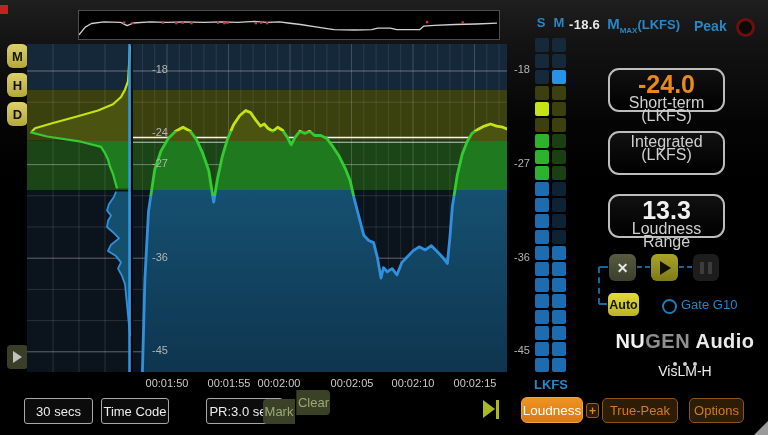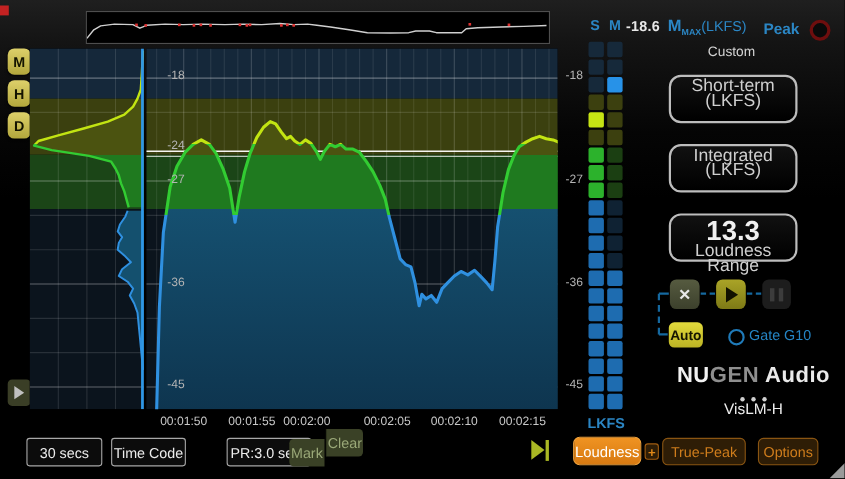--- a/index.html
+++ b/index.html
@@ -10,21 +10,21 @@
   
   #clip-light{left:0;top:5px;width:8px;height:9px;background:#c32222;}
   #overview{left:78px;top:10px;width:420px;height:28px;background:#000;border:1px solid #4e4e4e;}
   .blue-lbl{color:#2b86c4;font-weight:bold;}
   #s-col-lbl{left:531px;top:15px;width:20px;text-align:center;font-size:13px;}
   #m-col-lbl{left:549px;top:15px;width:20px;text-align:center;font-size:13px;}
   #max-group{left:569px;top:15px;font-size:13px;color:#e8e8e8;white-space:nowrap;}
   #max-group .mv{font-weight:600;letter-spacing:.3px;}
   #max-group .mm{color:#2b86c4;font-weight:bold;font-size:15px;margin-left:7px;}
   #max-group .sub{color:#2b86c4;font-weight:bold;font-size:8px;vertical-align:-4px;}
-  #max-group .unit{color:#2b86c4;font-weight:normal;font-size:13px;}
+  #max-group .unit{color:#2b86c4;font-weight:bold;font-size:13px;}
   #peak-lbl{left:694px;top:18px;font-size:14px;}
   #peak-ring{left:736px;top:18px;width:13px;height:13px;border:3px solid #6e0e0e;border-radius:50%;background:#0a0a0a;}
   #preset-lbl{left:604px;top:40px;width:122px;text-align:center;font-size:12.5px;color:#d4d4d4;}
   
   .khaki-btn{width:21px;height:24px;border-radius:6px;background:linear-gradient(#ddd06a,#b3a73c);
              color:#141400;font-weight:bold;font-size:13px;display:flex;align-items:center;justify-content:center;
              box-shadow:0 1px 2px rgba(0,0,0,.7);}
   #btn-m{left:7px;top:44px;} #btn-h{left:7px;top:73px;} #btn-d{left:7px;top:102px;}
   #btn-hist-play{left:7px;top:345px;width:21px;height:24px;border-radius:4px;background:#3a3e26;
              display:flex;align-items:center;justify-content:center;}
@@ -114,21 +114,20 @@
 
   <div class="abs blue-lbl" id="s-col-lbl">S</div>
   <div class="abs blue-lbl" id="m-col-lbl">M</div>
 
   <div class="abs" id="max-group">
     <span class="mv">-18.6</span><span class="mm">M</span><span class="sub">MAX</span><span class="unit">(LKFS)</span>
   </div>
 
   <div class="abs blue-lbl" id="peak-lbl">Peak</div>
   <div class="abs" id="peak-ring"></div>
-  <div class="abs" id="preset-lbl">Custom</div>
 
   <div class="abs khaki-btn" id="btn-m">M</div>
   <div class="abs khaki-btn" id="btn-h">H</div>
   <div class="abs khaki-btn" id="btn-d">D</div>
   <div class="abs" id="btn-hist-play">
       <span class="tri"></span>
     </div>
 
   <div class="abs" id="hist-panel"><svg width="104" height="328" viewBox="0 0 104 328">
         <defs>
@@ -303,20 +302,21 @@
       <div class="seg" style="background: rgb(30, 108, 176);"></div>
       <div class="seg" style="background: rgb(30, 108, 176);"></div>
       <div class="seg" style="background: rgb(30, 108, 176);"></div>
       <div class="seg" style="background: rgb(30, 108, 176);"></div>
       <div class="seg" style="background: rgb(30, 108, 176);"></div>
       <div class="seg" style="background: rgb(30, 108, 176);"></div>
     </div>
   <div class="abs blue-lbl" id="lkfs-lbl">LKFS</div>
 
   <div class="abs readout" id="ro-short">
+    <div class="val orange">-24.0</div>
     <div class="cap">Short-term (LKFS)</div>
   </div>
   <div class="abs readout" id="ro-integrated">
     <div class="cap">Integrated (LKFS)</div>
   </div>
   <div class="abs readout" id="ro-range">
     <div class="val">13.3</div>
     <div class="cap">Loudness Range</div>
   </div>
 

